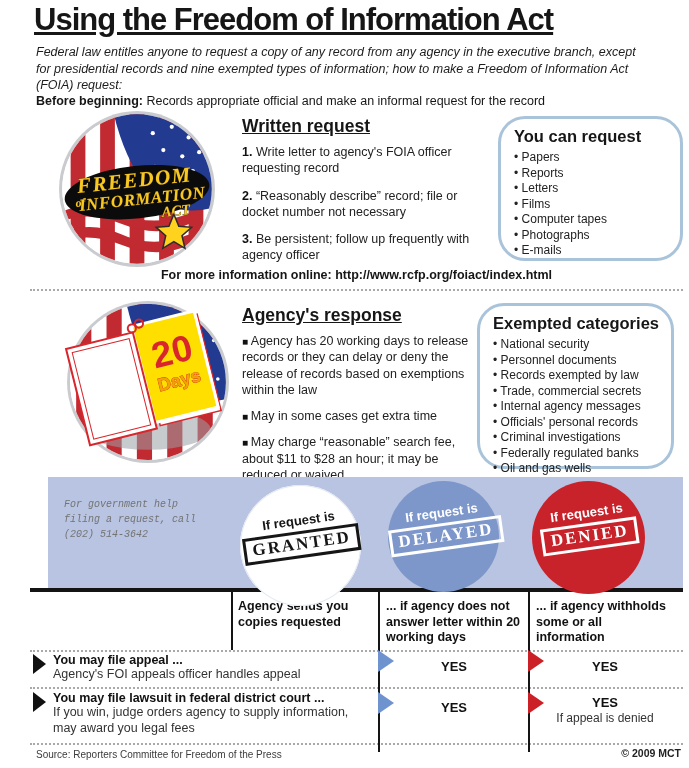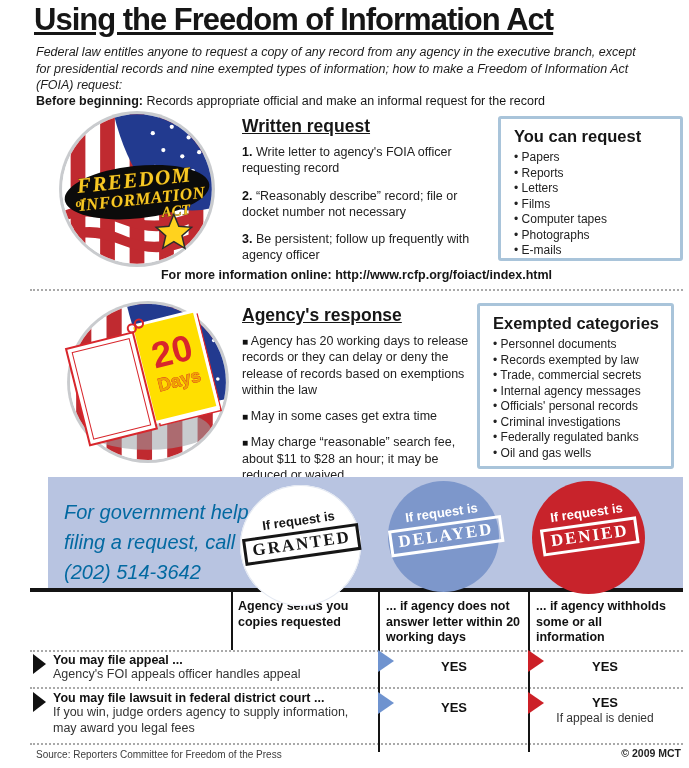--- a/index.html
+++ b/index.html
@@ -13,37 +13,37 @@
   .before{position:absolute;left:36px;top:94px;width:630px;font-size:12.5px;}
   .before .lbl{font-weight:bold;}
   
   .emblem{position:absolute;left:58px;top:110px;width:158px;height:158px;}
   .calendar{position:absolute;left:62px;top:296px;width:172px;height:172px;}
   .colhead{font-size:17.5px;font-weight:bold;margin:0 0 7px 0;text-decoration:underline;}
   .written{position:absolute;left:242px;top:116px;width:232px;}
   .step{font-size:12.5px;line-height:1.3;margin-bottom:11px;color:#222;}
   .step b{color:#111;}
   .rbox{
-    position:absolute;background:#fff;border:3px solid #a9c4da;border-radius:3px;
+    position:absolute;background:#fff;border:3px solid #a9c4da;border-radius:27px;
     padding:8px 10px 8px 13px;box-sizing:border-box;
   }
   .rbox h2{font-size:16.5px;font-weight:bold;margin:0 0 4px 0;}
   .rbox .li{font-size:12px;line-height:15.5px;color:#222;}
   .rbox .li::before{content:"• ";}
   .box-request{left:498px;top:116px;width:185px;height:145px;}
   .box-exempt{left:477px;top:303px;width:197px;height:166px;}
   .moreinfo{position:absolute;left:30px;top:268px;width:653px;text-align:center;font-size:12.5px;font-weight:bold;}
   .dotline{position:absolute;left:30px;width:653px;height:0;border-top:2px dotted #a9a9a9;}
   .dot-1{top:289px;}
   .agency{position:absolute;left:242px;top:305px;width:238px;}
   .abullet{font-size:12.5px;line-height:1.3;margin-bottom:10px;color:#222;}
   .abullet::before{content:"■ ";font-size:10px;color:#111;}
   
   .band{position:absolute;left:48px;top:477px;width:635px;height:111px;background:#b8c4e1;z-index:1;}
-  .bandtext{position:absolute;left:64px;top:497px;font-size:20px;font-style:italic;line-height:1.5;color:#0369a1;z-index:2;}
+  .bandtext{position:absolute;left:64px;top:497px;font-size:10px;font-style:italic;line-height:1.5;color:#737373;z-index:2;font-family:Liberation Mono, monospace;}
   .circle{position:absolute;border-radius:50%;z-index:5;text-align:center;}
   .c-granted{left:240px;top:485px;width:121px;height:121px;background:#ffffff;color:#161616;box-shadow:0 0 0 1px #e4e9f2 inset;}
   .c-delayed{left:388px;top:481px;width:111px;height:111px;background:#7d97cb;color:#fff;}
   .c-denied{left:532px;top:481px;width:113px;height:113px;background:#c8232b;color:#fff;}
   .stamp-rot{transform:rotate(-8deg);margin-top:24px;}
   .c-granted .stamp-rot{margin-top:28px;}
   .stamp-prefix{font-size:13px;font-weight:bold;margin-bottom:3px;}
   .stamp-box{
     display:inline-block;border:3px solid currentColor;padding:0 6px 1px 6px;
     font-family:"Liberation Serif",serif;font-weight:bold;font-size:17px;letter-spacing:2px;
@@ -215,20 +215,21 @@
 
   <div class="agency">
     <h2 class="colhead">Agency's response</h2>
     <div class="abullet">Agency has 20 working days to release records or they can delay or deny the release of records based on exemptions within the law</div>
     <div class="abullet">May in some cases get extra time</div>
     <div class="abullet">May charge “reasonable” search fee, about $11 to $28 an hour; it may be reduced or waived</div>
   </div>
 
   <div class="rbox box-exempt">
     <h2>Exempted categories</h2>
+    <div class="li">National security</div>
     <div class="li">Personnel documents</div>
     <div class="li">Records exempted by law</div>
     <div class="li">Trade, commercial secrets</div>
     <div class="li">Internal agency messages</div>
     <div class="li">Officials' personal records</div>
     <div class="li">Criminal investigations</div>
     <div class="li">Federally regulated banks</div>
     <div class="li">Oil and gas wells</div>
   </div>
 

